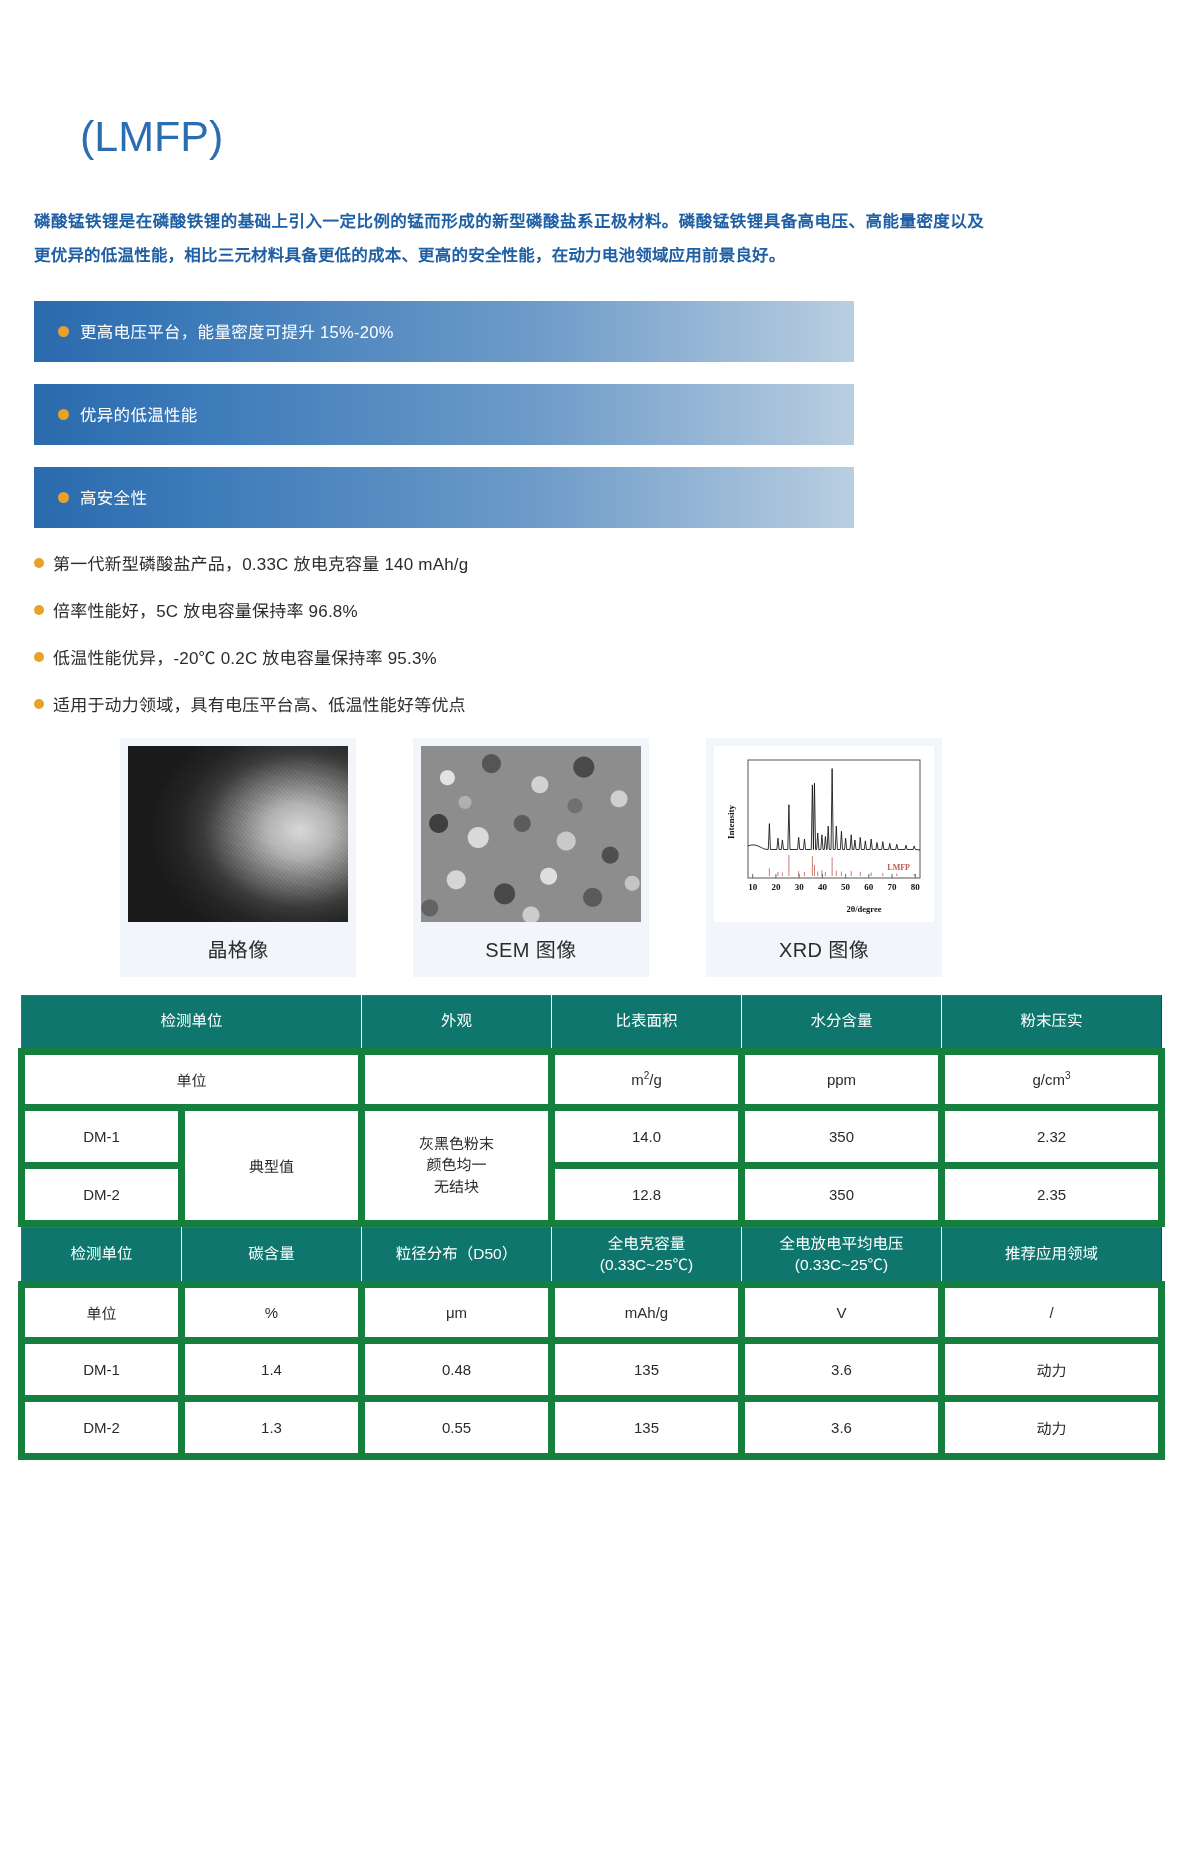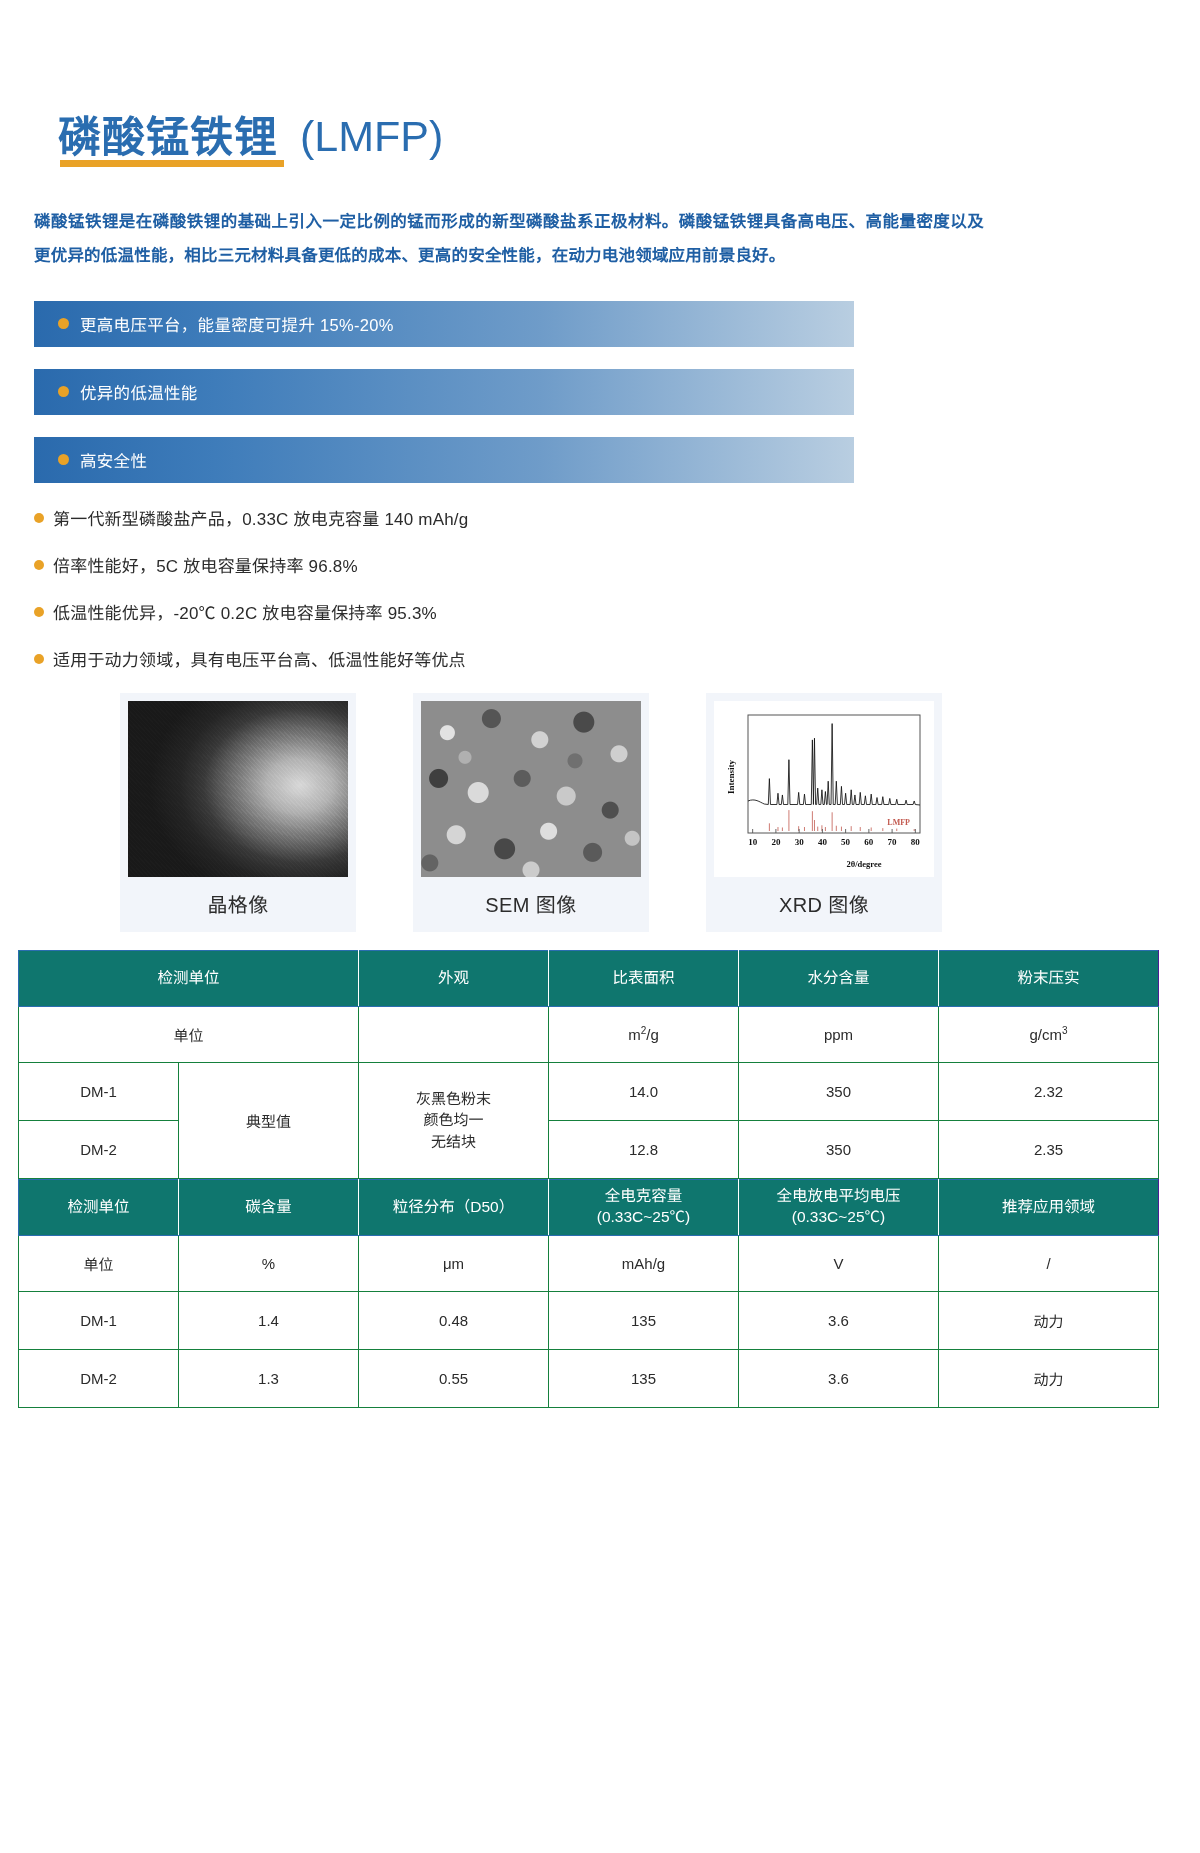--- a/index.html
+++ b/index.html
@@ -53,21 +53,21 @@
     color:#1f5fa4;
     line-height:2.05;
     letter-spacing:0.2px;
     text-align:justify;
     max-width:950px;
   }
 
   
   .features { margin:28px 0 0 34px; width:820px; }
   .feat-bar {
-    height:46px;
+    height:61px;
     display:flex;
     align-items:center;
     margin-bottom:22px;
     background:linear-gradient(to right, #2a6aad 0%, #3e7cba 22%, #6f9cc9 62%, #b9cee1 100%);
     padding-left:24px;
   }
   .feat-dot {
     width:11px; height:11px; border-radius:50%;
     background:#e9a227;
     margin-right:11px;
@@ -167,21 +167,21 @@
   .xrd-wrap { width:100%; height:100%; background:#ffffff; }
 
   
   .tbl {
     width:1140px;
     margin:18px 0 0 18px;
     border-collapse:collapse;
     table-layout:fixed;
   }
   .tbl td, .tbl th {
-    border:1px solid #15803d;
+    border:7px solid #15803d;
     text-align:center;
     vertical-align:middle;
     font-size:15px;
     color:#2b2b2b;
     font-weight:400;
     padding:6px 4px;
   }
   .tbl .hdr td {
     background:#0f766e;
     color:#ffffff;
@@ -200,24 +200,20 @@
 
   
   svg.xrd { display:block; }
 </style>
 </head>
 <body>
 
 <div class="page">
 
   <div class="title-row">
-    <div class="title-cn">
-      <span>磷酸锰铁锂</span>
-      <span class="title-underline"></span>
-    </div>
     <div class="title-en">(LMFP)</div>
   </div>
 
   <div class="intro">磷酸锰铁锂是在磷酸铁锂的基础上引入一定比例的锰而形成的新型磷酸盐系正极材料。磷酸锰铁锂具备高电压、高能量密度以及更优异的低温性能，相比三元材料具备更低的成本、更高的安全性能，在动力电池领域应用前景良好。</div>
 
   <div class="features">
     <div class="feat-bar">
       <span class="feat-dot"></span>
       <span class="feat-text">更高电压平台，能量密度可提升 15%-20%</span>
     </div>

